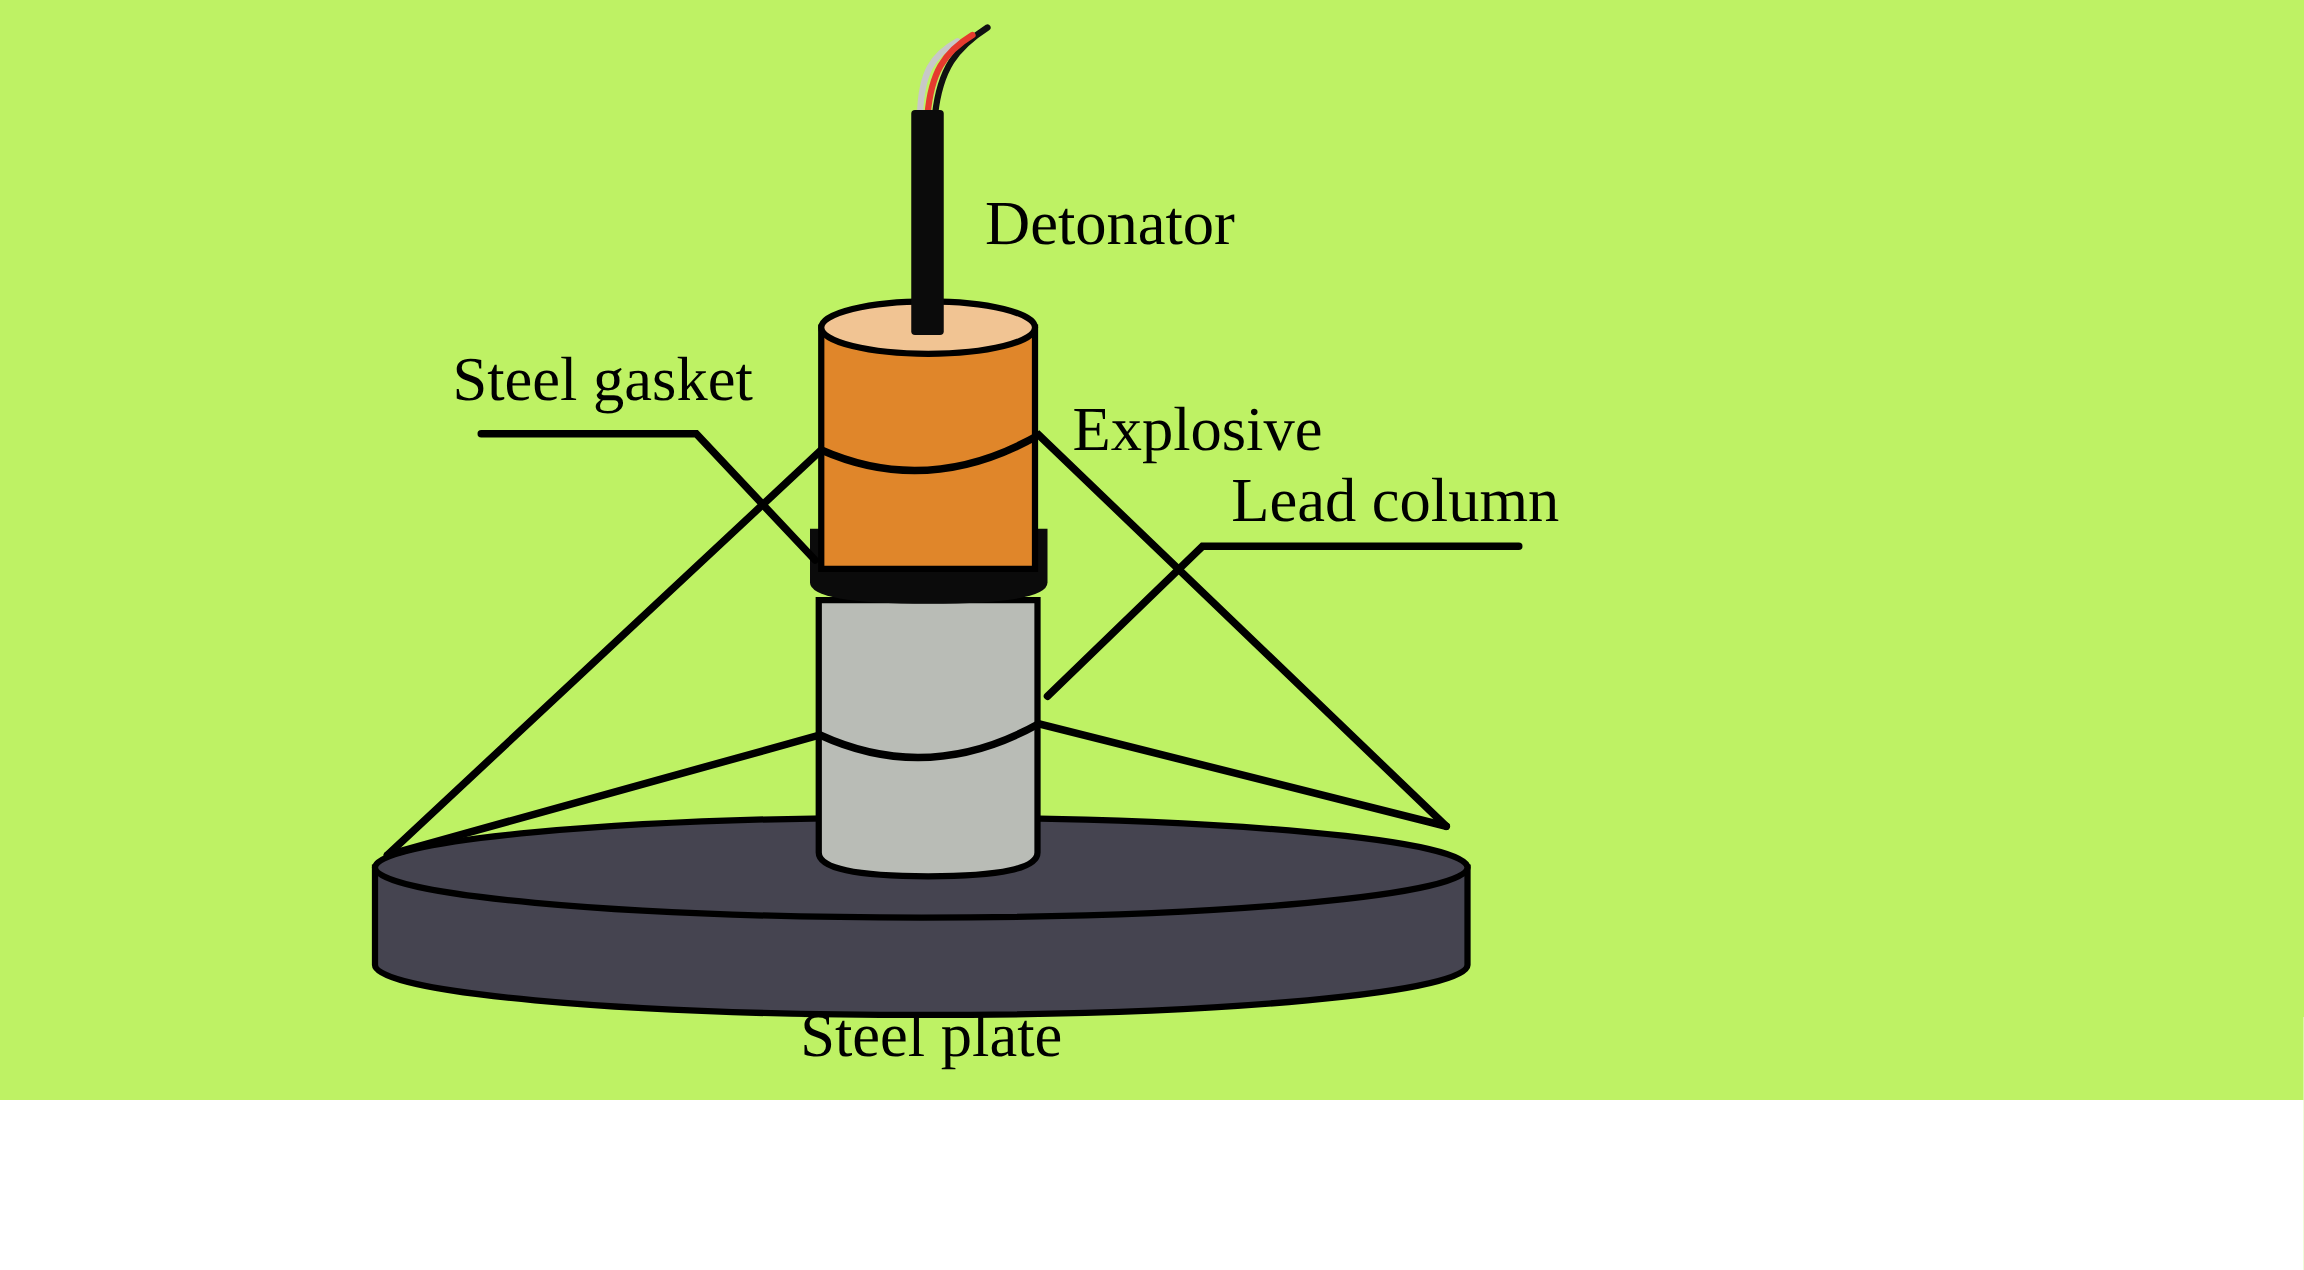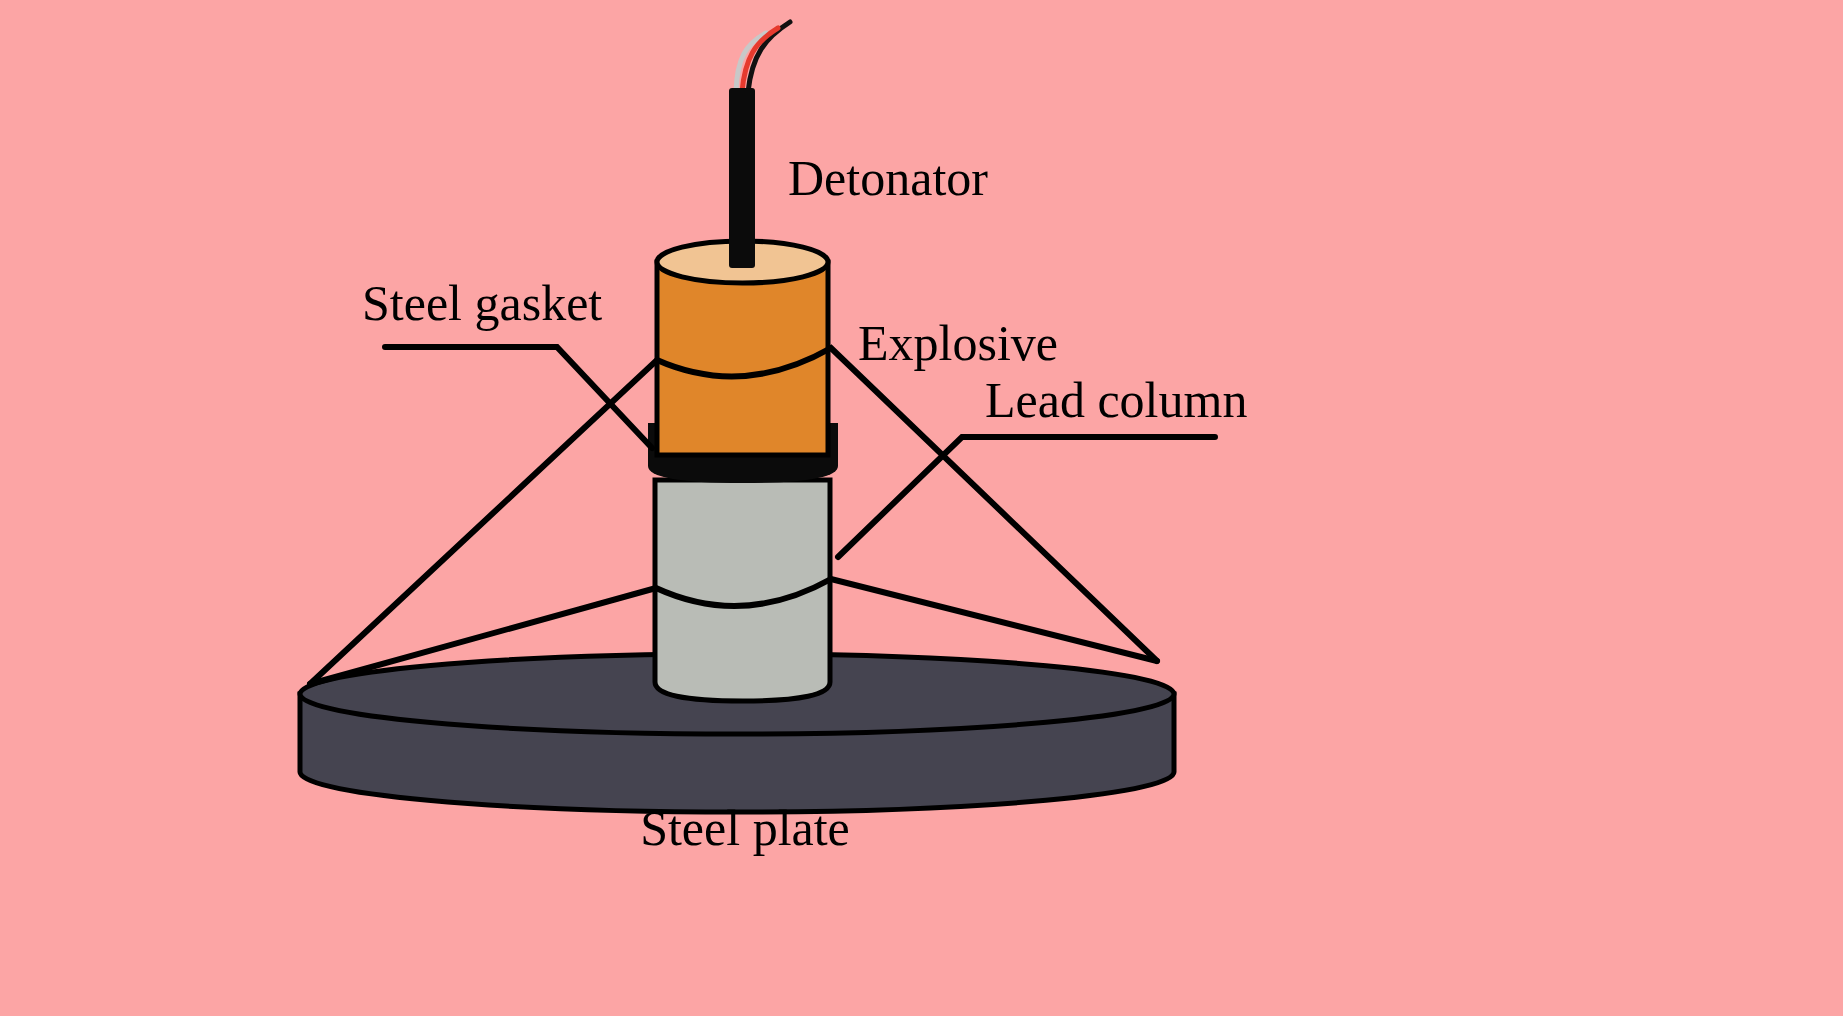--- a/index.html
+++ b/index.html
@@ -3,22 +3,22 @@
 <meta charset="utf-8">
 <style>
   html, body {
     margin: 0;
     padding: 0;
     background: #ffffff;
   }
   .figure-wrap {
     position: relative;
     width: 1843px;
-    height: 1016px;
-    background: #fca5a5;
+    height: 880px;
+    background: #bef264;
     overflow: hidden;
     font-family: "Liberation Serif", serif;
   }
   svg {
     display: block;
     width: 1843px;
     height: 1016px;
   }
   .diagram-label {
     font-family: "Liberation Serif", serif;

